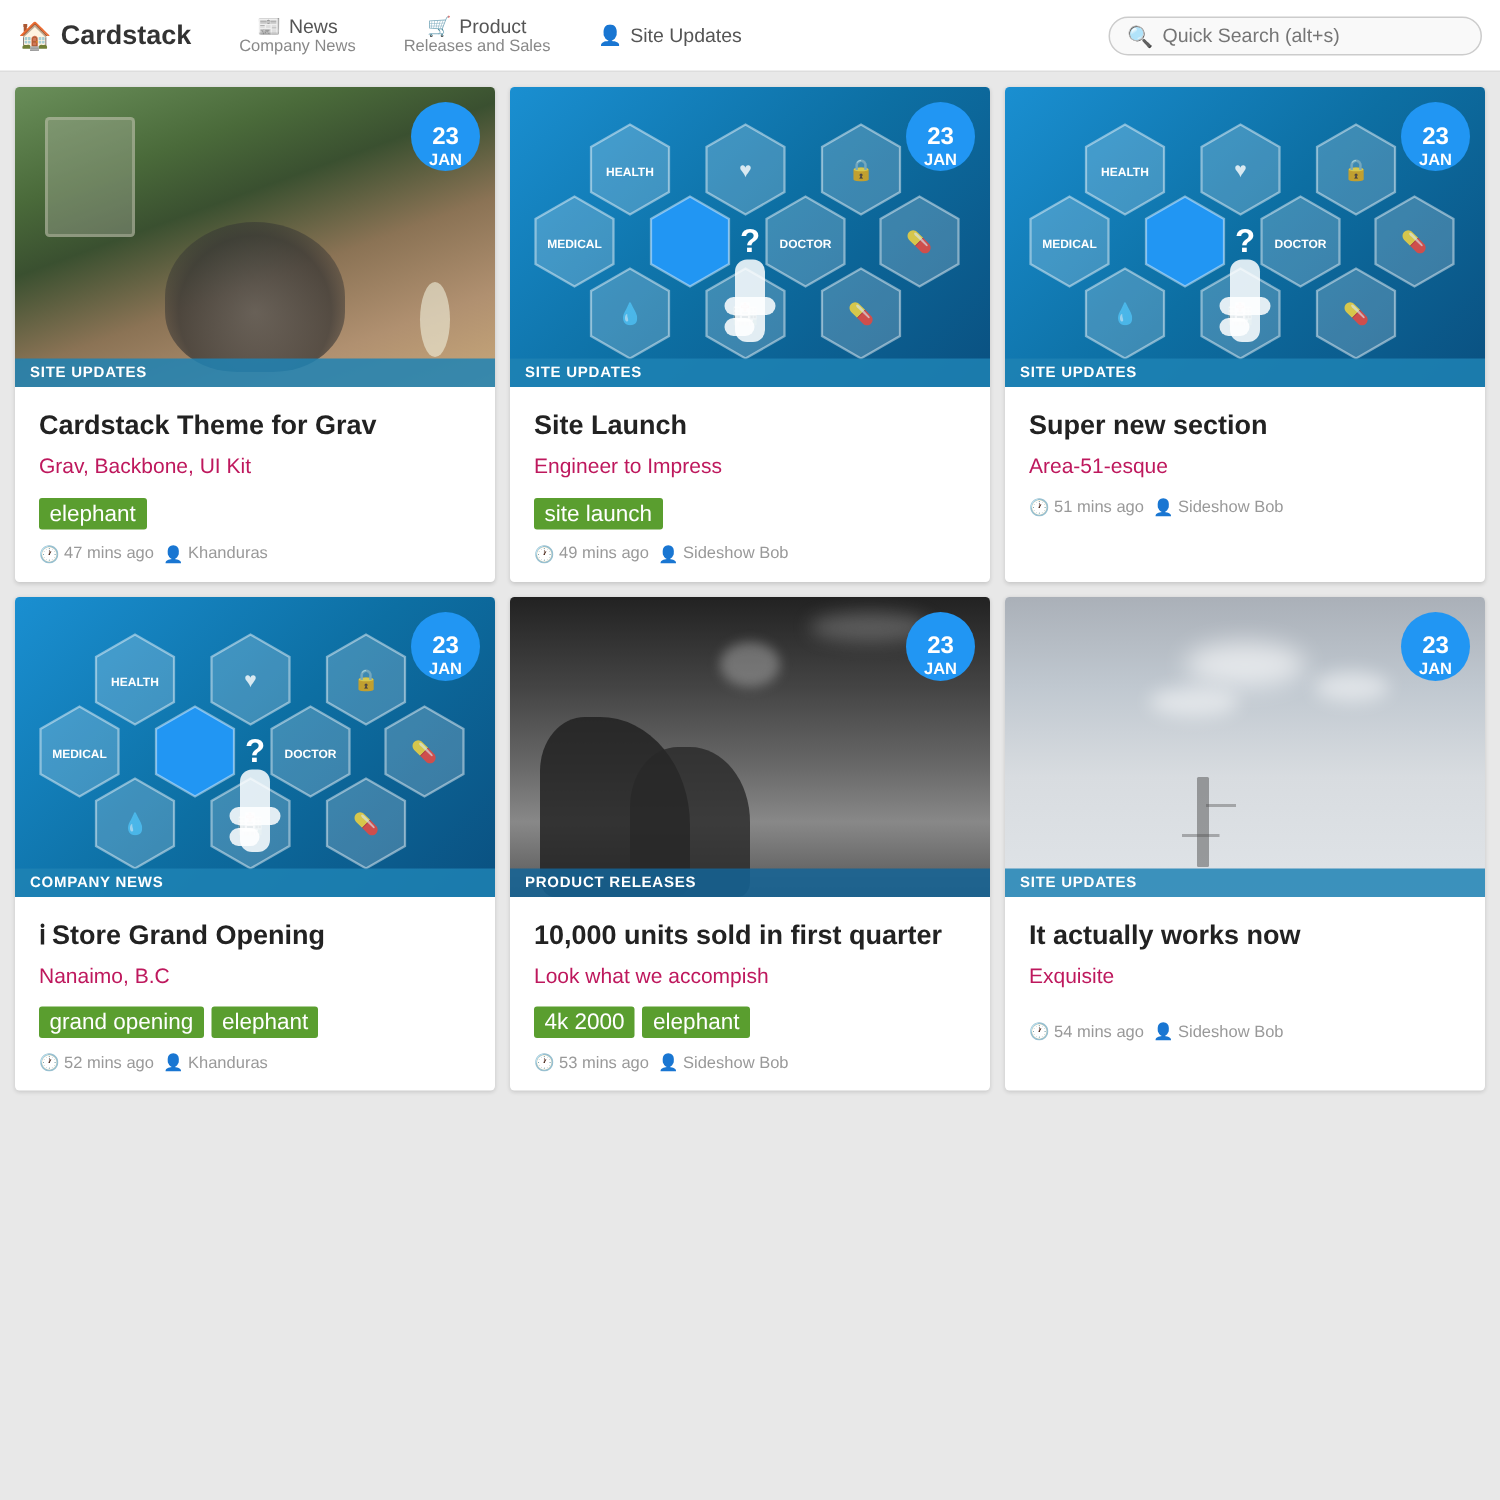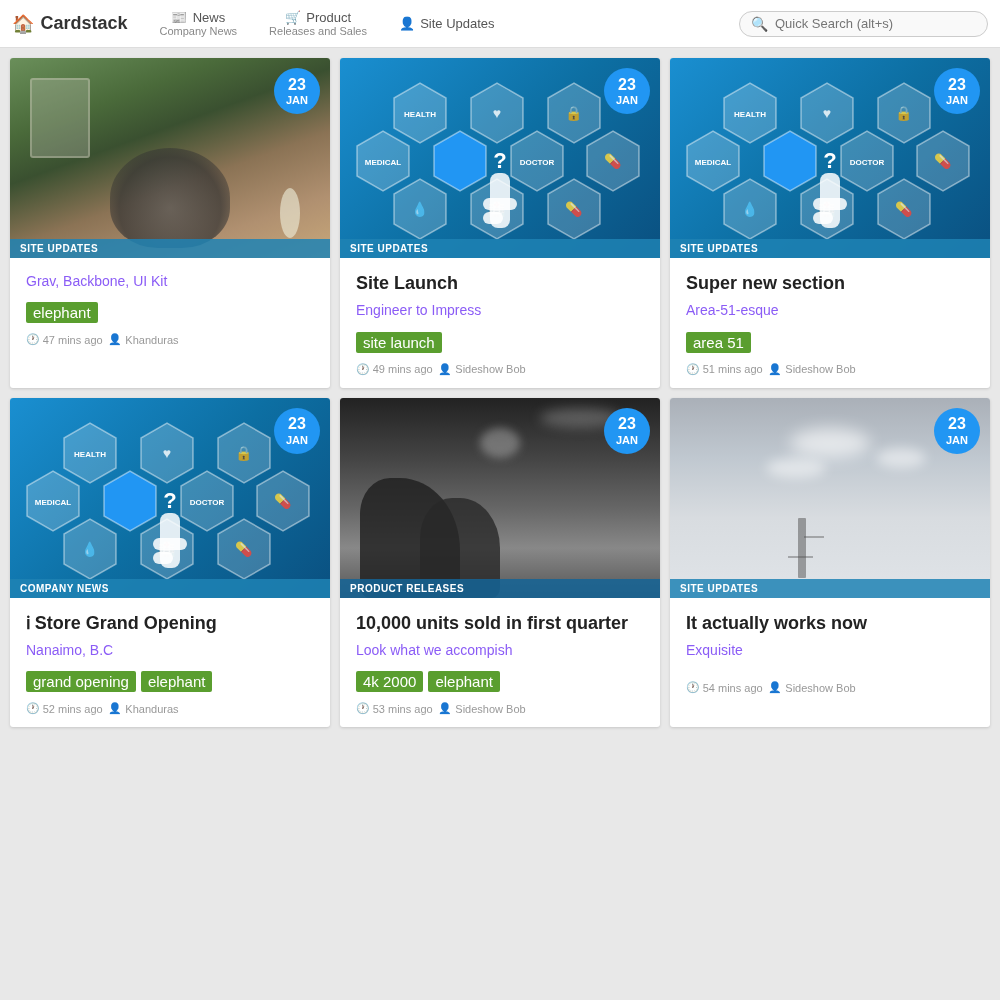--- a/index.html
+++ b/index.html
@@ -63,21 +63,21 @@
       width: 100%;
       height: 200px;
       overflow: hidden;
     }
 
     
     .date-badge {
       position: absolute; top: 10px; right: 10px;
       background: #2196f3; color: #fff;
       border-radius: 50%; width: 46px; height: 46px;
-      display: flex; flex-direction: column; align-items: center; justify-content: center;
+      display: flex; flex-direction: column; align-items: center; justify-content: flex-end;
       font-size: 11px; font-weight: bold; line-height: 1.2;
       z-index: 2;
     }
     .date-badge .day { font-size: 16px; font-weight: bold; }
 
     
     .cat-ribbon {
       position: absolute; bottom: 0; left: 0; right: 0;
       background: rgba(30,130,180,0.85);
       color: #fff; font-size: 10px; font-weight: bold;
@@ -87,21 +87,21 @@
     .cat-ribbon.product { background: rgba(20,100,150,0.85); }
 
     
     .card-body { padding: 14px 16px 12px; }
     .card-title {
       font-size: 18px; font-weight: bold; color: #222;
       margin-bottom: 6px; line-height: 1.3;
     }
     .card-title .info-icon { color: #222; margin-right: 4px; }
     .card-subtitle {
-      font-size: 14px; color: #8b5cf6;
+      font-size: 14px; color: #be185d;
       margin-bottom: 12px; line-height: 1.3;
     }
     .card-tags { display: flex; flex-wrap: wrap; gap: 5px; margin-bottom: 10px; }
     .tag {
       background: #5a9e2f; color: #fff;
       font-size: 15px; padding: 2px 7px;
       border-radius: 2px;
     }
     .card-meta {
       display: flex; align-items: center; gap: 6px;
@@ -155,20 +155,21 @@
       <div style="position:absolute;top:20px;left:20px;width:60px;height:80px;background:rgba(200,200,190,0.3);border:2px solid rgba(200,200,180,0.4);border-radius:3px;"></div>
       <div style="position:absolute;bottom:20px;right:30px;width:20px;height:50px;background:rgba(240,240,220,0.6);border-radius:50%;"></div>
     </div>
       <div class="date-badge">
         <span class="day">23</span>
         <span>JAN</span>
       </div>
       <div class="cat-ribbon ">SITE UPDATES</div>
     </div>
     <div class="card-body">
+      <div class="card-title">Cardstack Theme for Grav</div>
       <div class="card-subtitle">Grav, Backbone, UI Kit</div>
       <div class="card-tags">
           <span class="tag">elephant</span>
         </div>
       <div class="card-meta">
         <span class="meta-item">
           <span>🕐</span>
           47 mins ago
         </span>
         <span class="meta-item">
@@ -266,23 +267,20 @@
     </div>
       <div class="date-badge">
         <span class="day">23</span>
         <span>JAN</span>
       </div>
       <div class="cat-ribbon ">SITE UPDATES</div>
     </div>
     <div class="card-body">
       <div class="card-title">Super new section</div>
       <div class="card-subtitle">Area-51-esque</div>
-      <div class="card-tags">
-          <span class="tag">area 51</span>
-        </div>
       <div class="card-meta">
         <span class="meta-item">
           <span>🕐</span>
           51 mins ago
         </span>
         <span class="meta-item">
           <span>👤</span>
           Sideshow Bob
         </span>
       </div>

